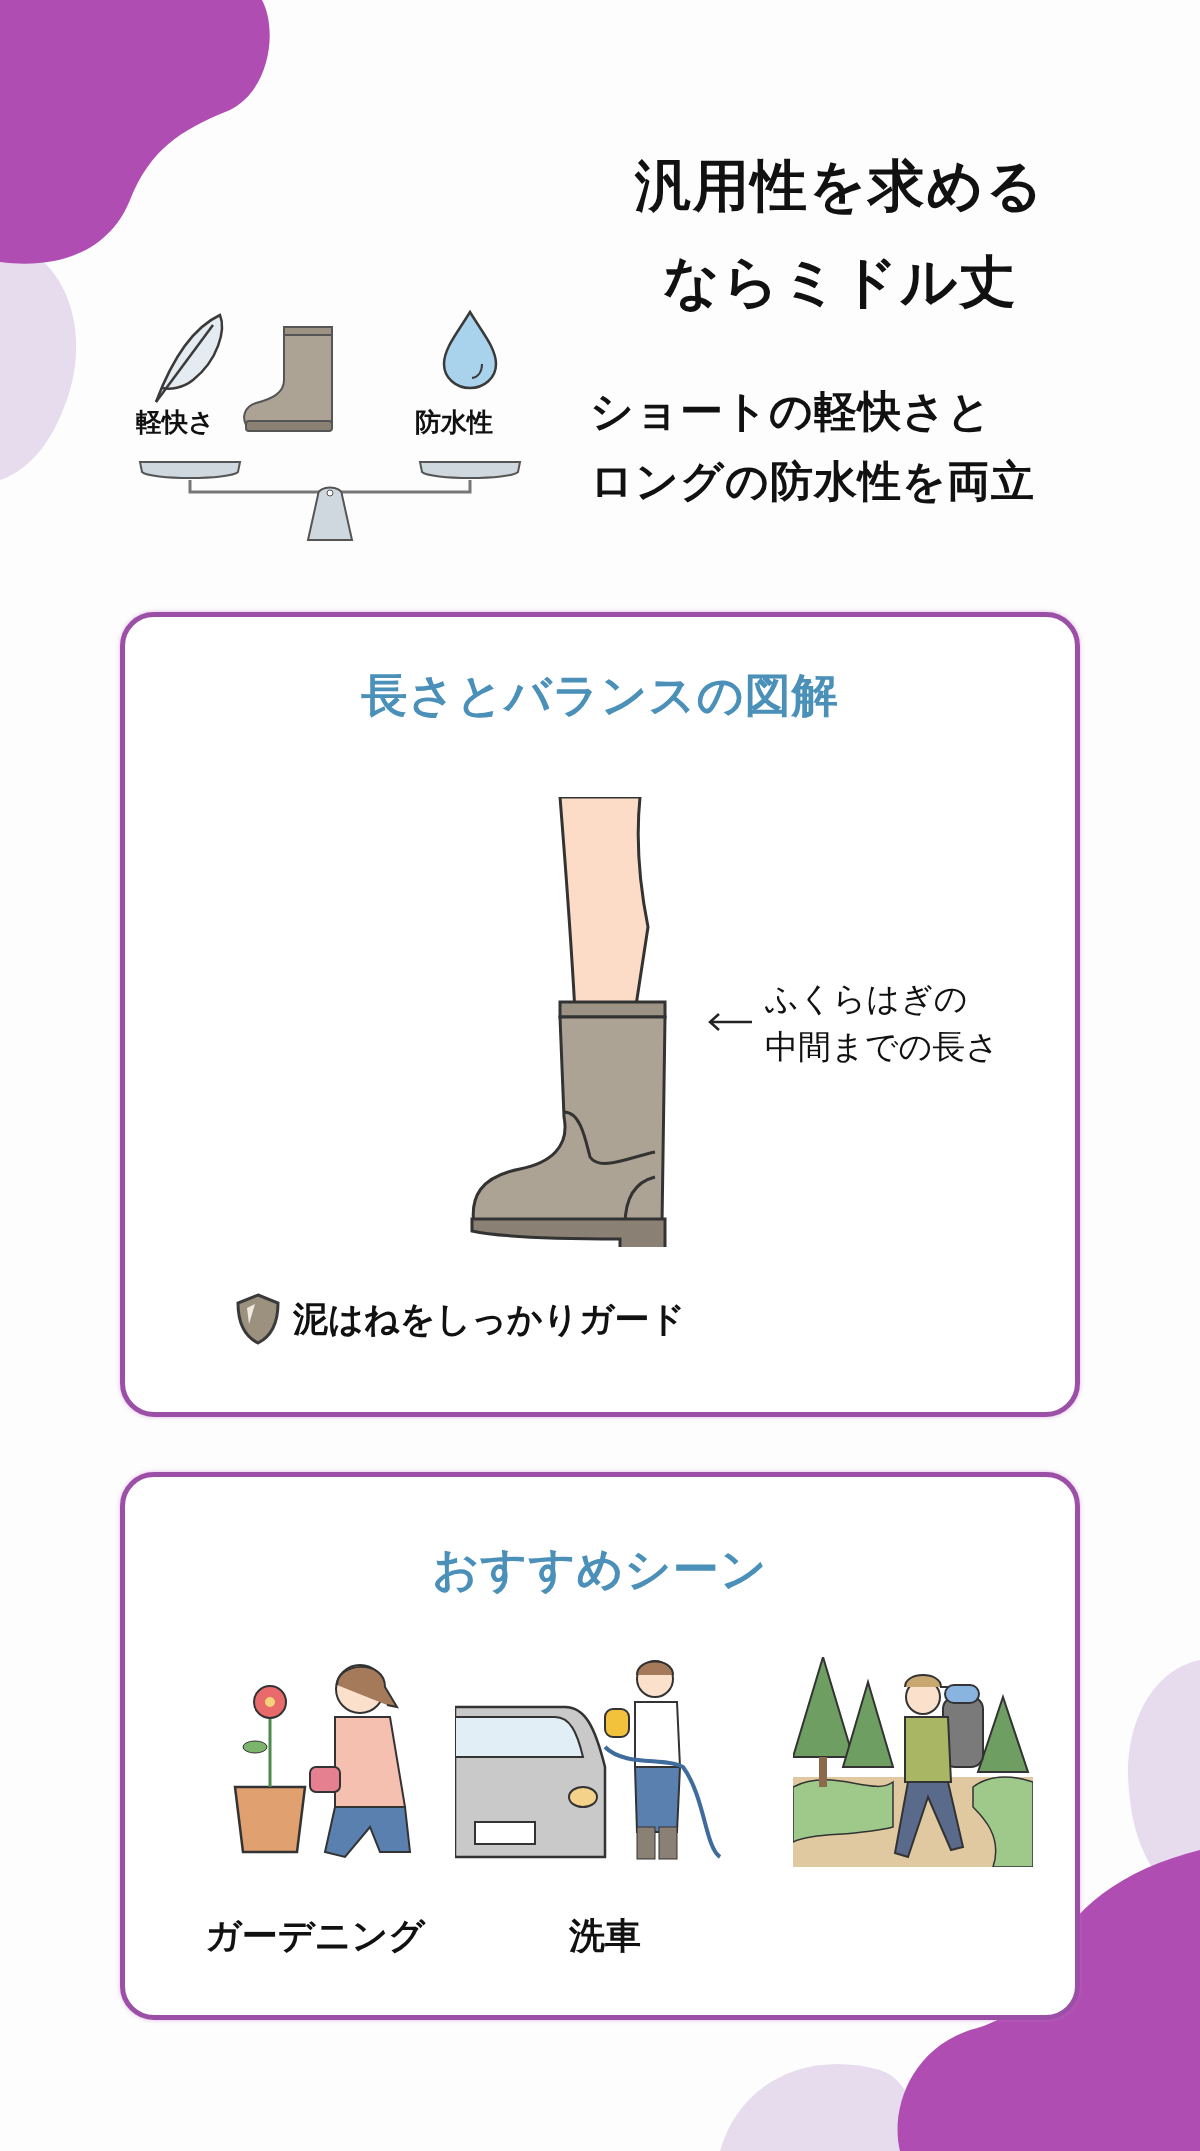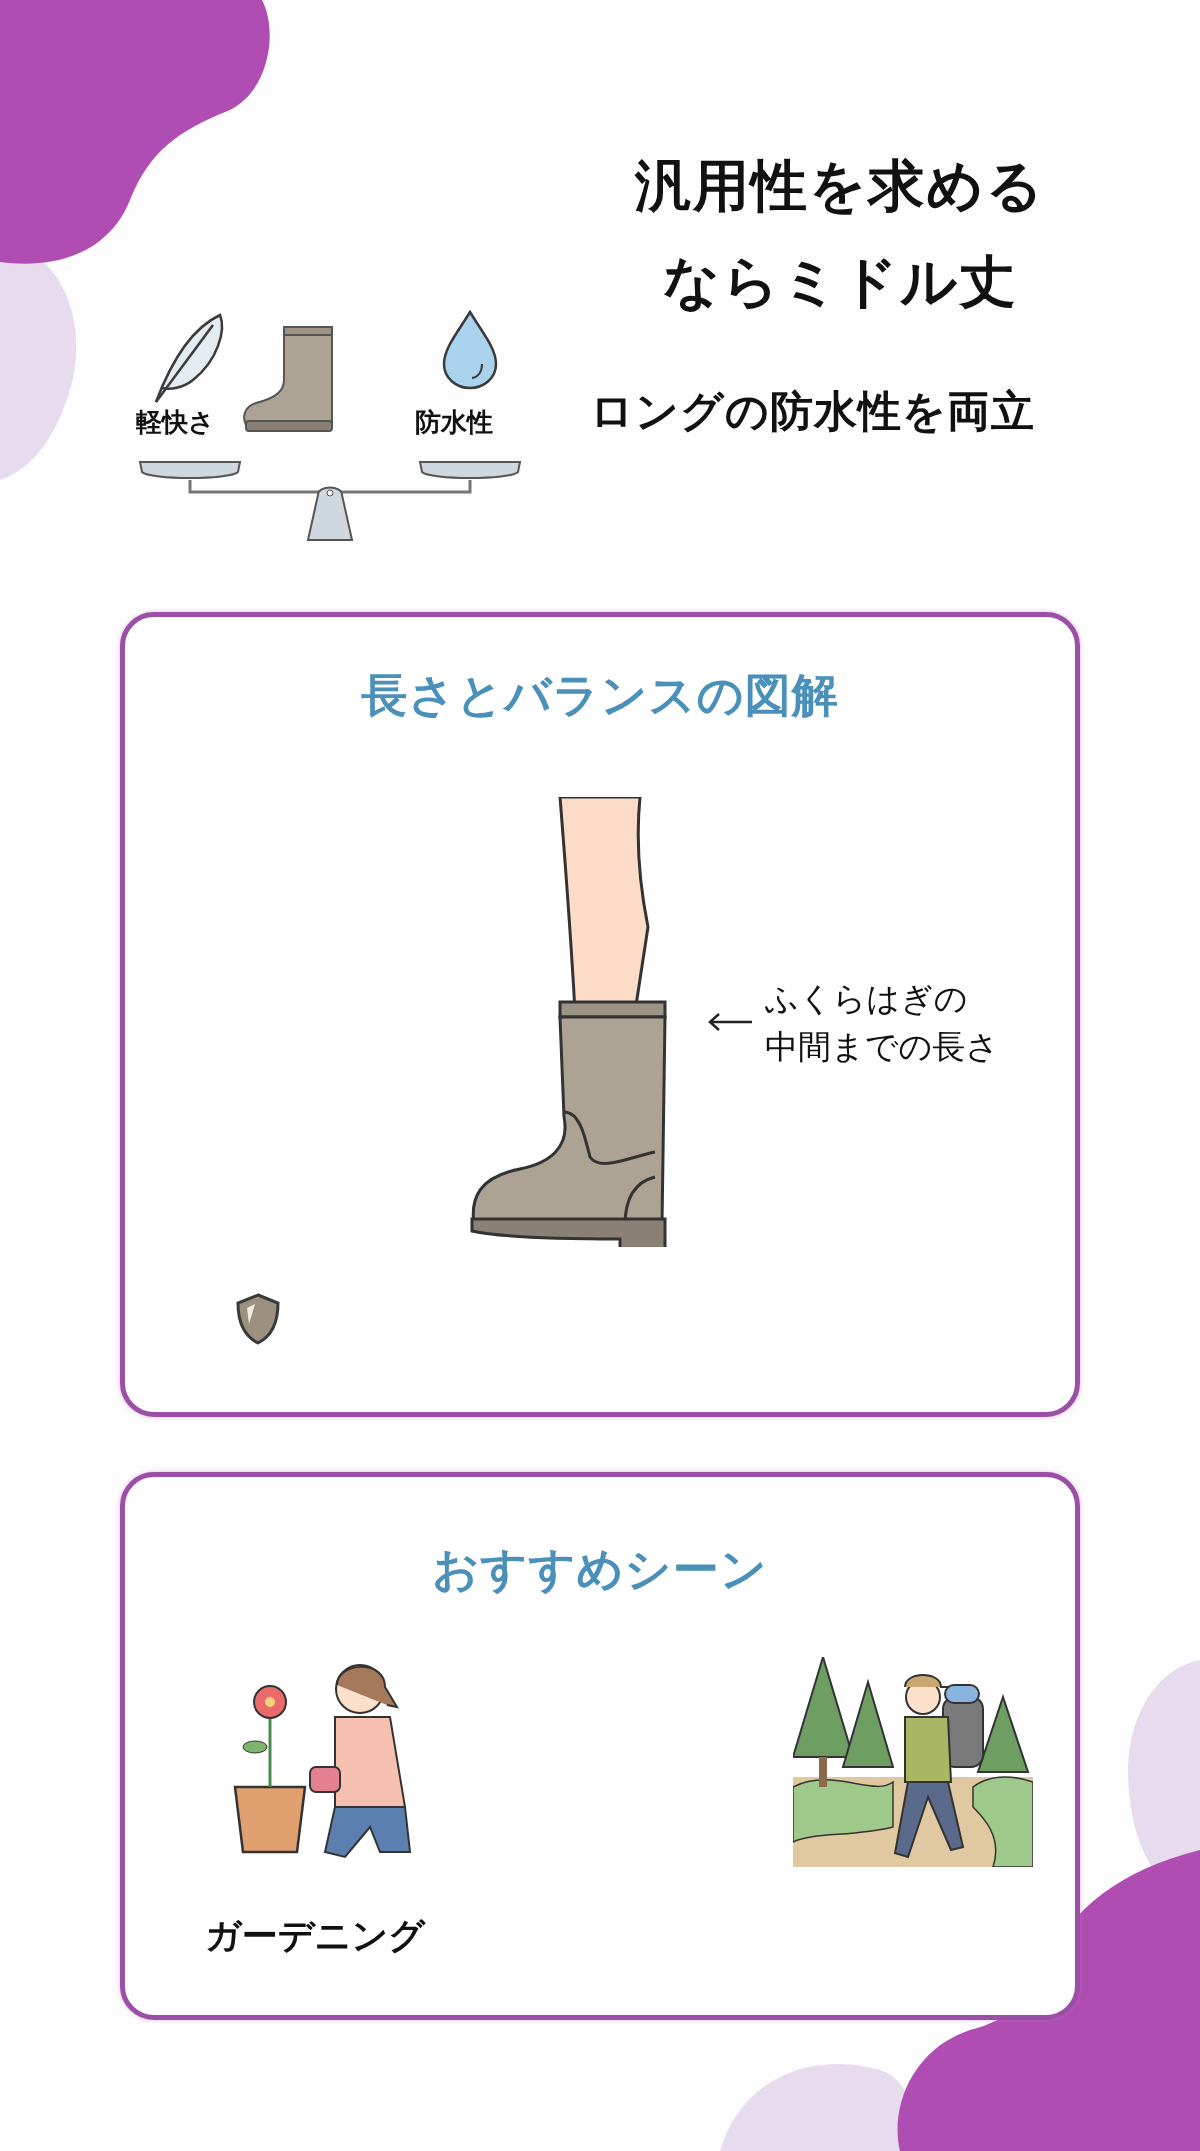--- a/index.html
+++ b/index.html
@@ -57,20 +57,21 @@
 </svg>
 <svg class="blob" style="left:880px;top:1850px" width="320" height="301" viewBox="0 0 320 301">
   <path d="M320,0 L320,301 L20,301 C10,260 30,200 90,180 C130,170 150,150 170,110 C190,60 240,20 320,0 Z" fill="#b04db3"></path>
 </svg>
 
 <div class="hero-title">
   <div>汎用性を求める</div>
   <div>ならミドル丈</div>
 </div>
 <div class="hero-sub">
+  <div>ショートの軽快さと</div>
   <div>ロングの防水性を両立</div>
 </div>
 
 <div class="balance">
   <svg style="position:absolute;left:18px;top:0" width="80" height="95" viewBox="0 0 80 95">
     <path d="M8,92 C20,60 40,20 72,5 C78,20 70,50 45,70 C35,78 22,80 14,78" fill="#e4ecf2" stroke="#3a3a3a" stroke-width="2.5"></path>
     <path d="M8,92 L65,15" stroke="#3a3a3a" stroke-width="2.5" fill="none"></path>
   </svg>
   <svg style="position:absolute;left:112px;top:15px" width="104" height="110" viewBox="0 0 104 110">
     <rect x="42" y="2" width="48" height="8" fill="#9c9384" stroke="#555" stroke-width="2"></rect>
@@ -108,20 +109,21 @@
   <div class="annot" style="left:640px;top:358px">
     <div>ふくらはぎの</div>
     <div>中間までの長さ</div>
   </div>
 </div>
 <div class="guard">
   <svg width="46" height="54" viewBox="0 0 46 54">
     <path d="M23,3 L43,11 C43,32 35,45 23,51 C11,45 3,32 3,11 Z" fill="#9c917f" stroke="#3a3a3a" stroke-width="3"></path>
     <path d="M12,16 L20,12 L14,32 Z" fill="#f1ece2"></path>
   </svg>
+  <span>泥はねをしっかりガード</span>
 </div>
 
 <div class="card" style="top:1472px;height:548px">
   <div class="card-title" style="top:62px">おすすめシーン</div>
 
   <div class="scene" style="left:40px;top:180px">
     <svg width="300" height="210" viewBox="0 0 300 210">
       <path d="M70,170 L140,170 L132,235 L78,235 Z" fill="#e0a070" stroke="#333" stroke-width="2.5" transform="translate(0,-40)"></path>
       <line x1="105" y1="130" x2="105" y2="50" stroke="#4a8a4a" stroke-width="3"></line>
       <circle cx="105" cy="45" r="16" fill="#e86a6a" stroke="#333" stroke-width="2"></circle>
@@ -129,20 +131,37 @@
       <ellipse cx="90" cy="90" rx="12" ry="6" fill="#7bb56b" stroke="#333"></ellipse>
       <circle cx="195" cy="32" r="24" fill="#fbe1cc" stroke="#333" stroke-width="2"></circle>
       <path d="M172,28 C172,5 220,2 220,30 L232,50 L222,48" fill="#a47a5a" stroke="#333" stroke-width="2"></path>
       <path d="M170,60 L225,60 L240,150 L170,150 Z" fill="#f5c0b0" stroke="#333" stroke-width="2"></path>
       <path d="M170,150 L240,150 L245,195 L215,195 L205,170 L180,200 L160,195 Z" fill="#5a80b0" stroke="#333" stroke-width="2"></path>
       <rect x="145" y="110" width="30" height="25" rx="6" fill="#e58090" stroke="#333" stroke-width="2"></rect>
     </svg>
     <div class="scene-label" style="top:255px">ガーデニング</div>
   </div>
 
+  <div class="scene" style="left:330px;top:180px">
+    <svg width="300" height="210" viewBox="0 0 300 210">
+      <path d="M0,50 L110,50 C130,50 140,70 150,110 L150,200 L0,200 Z" fill="#c9c9c9" stroke="#333" stroke-width="2.5"></path>
+      <path d="M0,60 L100,60 C115,60 122,75 128,100 L0,100 Z" fill="#e2eef5" stroke="#333" stroke-width="2"></path>
+      <rect x="20" y="165" width="60" height="22" fill="#fff" stroke="#333" stroke-width="2"></rect>
+      <ellipse cx="128" cy="140" rx="14" ry="10" fill="#f4d28a" stroke="#333" stroke-width="2"></ellipse>
+      <circle cx="200" cy="22" r="18" fill="#fbe1cc" stroke="#333" stroke-width="2"></circle>
+      <path d="M182,18 C182,0 218,0 218,18" fill="#a47a5a" stroke="#333" stroke-width="2"></path>
+      <path d="M180,45 L222,45 L225,110 L180,110 Z" fill="#fff" stroke="#333" stroke-width="2"></path>
+      <path d="M180,110 L225,110 L222,175 L182,175 Z" fill="#5a80b0" stroke="#333" stroke-width="2"></path>
+      <rect x="182" y="170" width="18" height="32" fill="#8a8174" stroke="#333"></rect>
+      <rect x="204" y="170" width="18" height="32" fill="#8a8174" stroke="#333"></rect>
+      <rect x="150" y="52" width="24" height="28" rx="8" fill="#f3c23d" stroke="#333" stroke-width="2"></rect>
+      <path d="M150,90 C170,110 210,100 228,110 C250,140 250,190 265,200" fill="none" stroke="#3e6c9c" stroke-width="4"></path>
+    </svg>
+    <div class="scene-label" style="top:255px">洗車</div>
+  </div>
 
   <div class="scene" style="left:630px;top:180px">
     <svg width="240" height="210" viewBox="0 0 240 210" style="margin-left:15px">
       <rect x="0" y="120" width="240" height="90" fill="#e0c9a0"></rect>
       <path d="M0,130 C40,110 80,140 100,125 L100,170 C60,180 20,175 0,185 Z" fill="#9ec98a" stroke="#333" stroke-width="1.5"></path>
       <path d="M180,130 C200,115 225,120 240,125 L240,210 L200,210 C210,180 190,160 180,150 Z" fill="#9ec98a" stroke="#333" stroke-width="1.5"></path>
       <polygon points="30,0 60,100 0,100" fill="#6e9e62" stroke="#333" stroke-width="2"></polygon>
       <rect x="26" y="100" width="8" height="30" fill="#8a6a4a"></rect>
       <polygon points="75,25 100,110 50,110" fill="#6e9e62" stroke="#333" stroke-width="2"></polygon>
       <polygon points="210,40 235,115 185,115" fill="#6e9e62" stroke="#333" stroke-width="2"></polygon>

